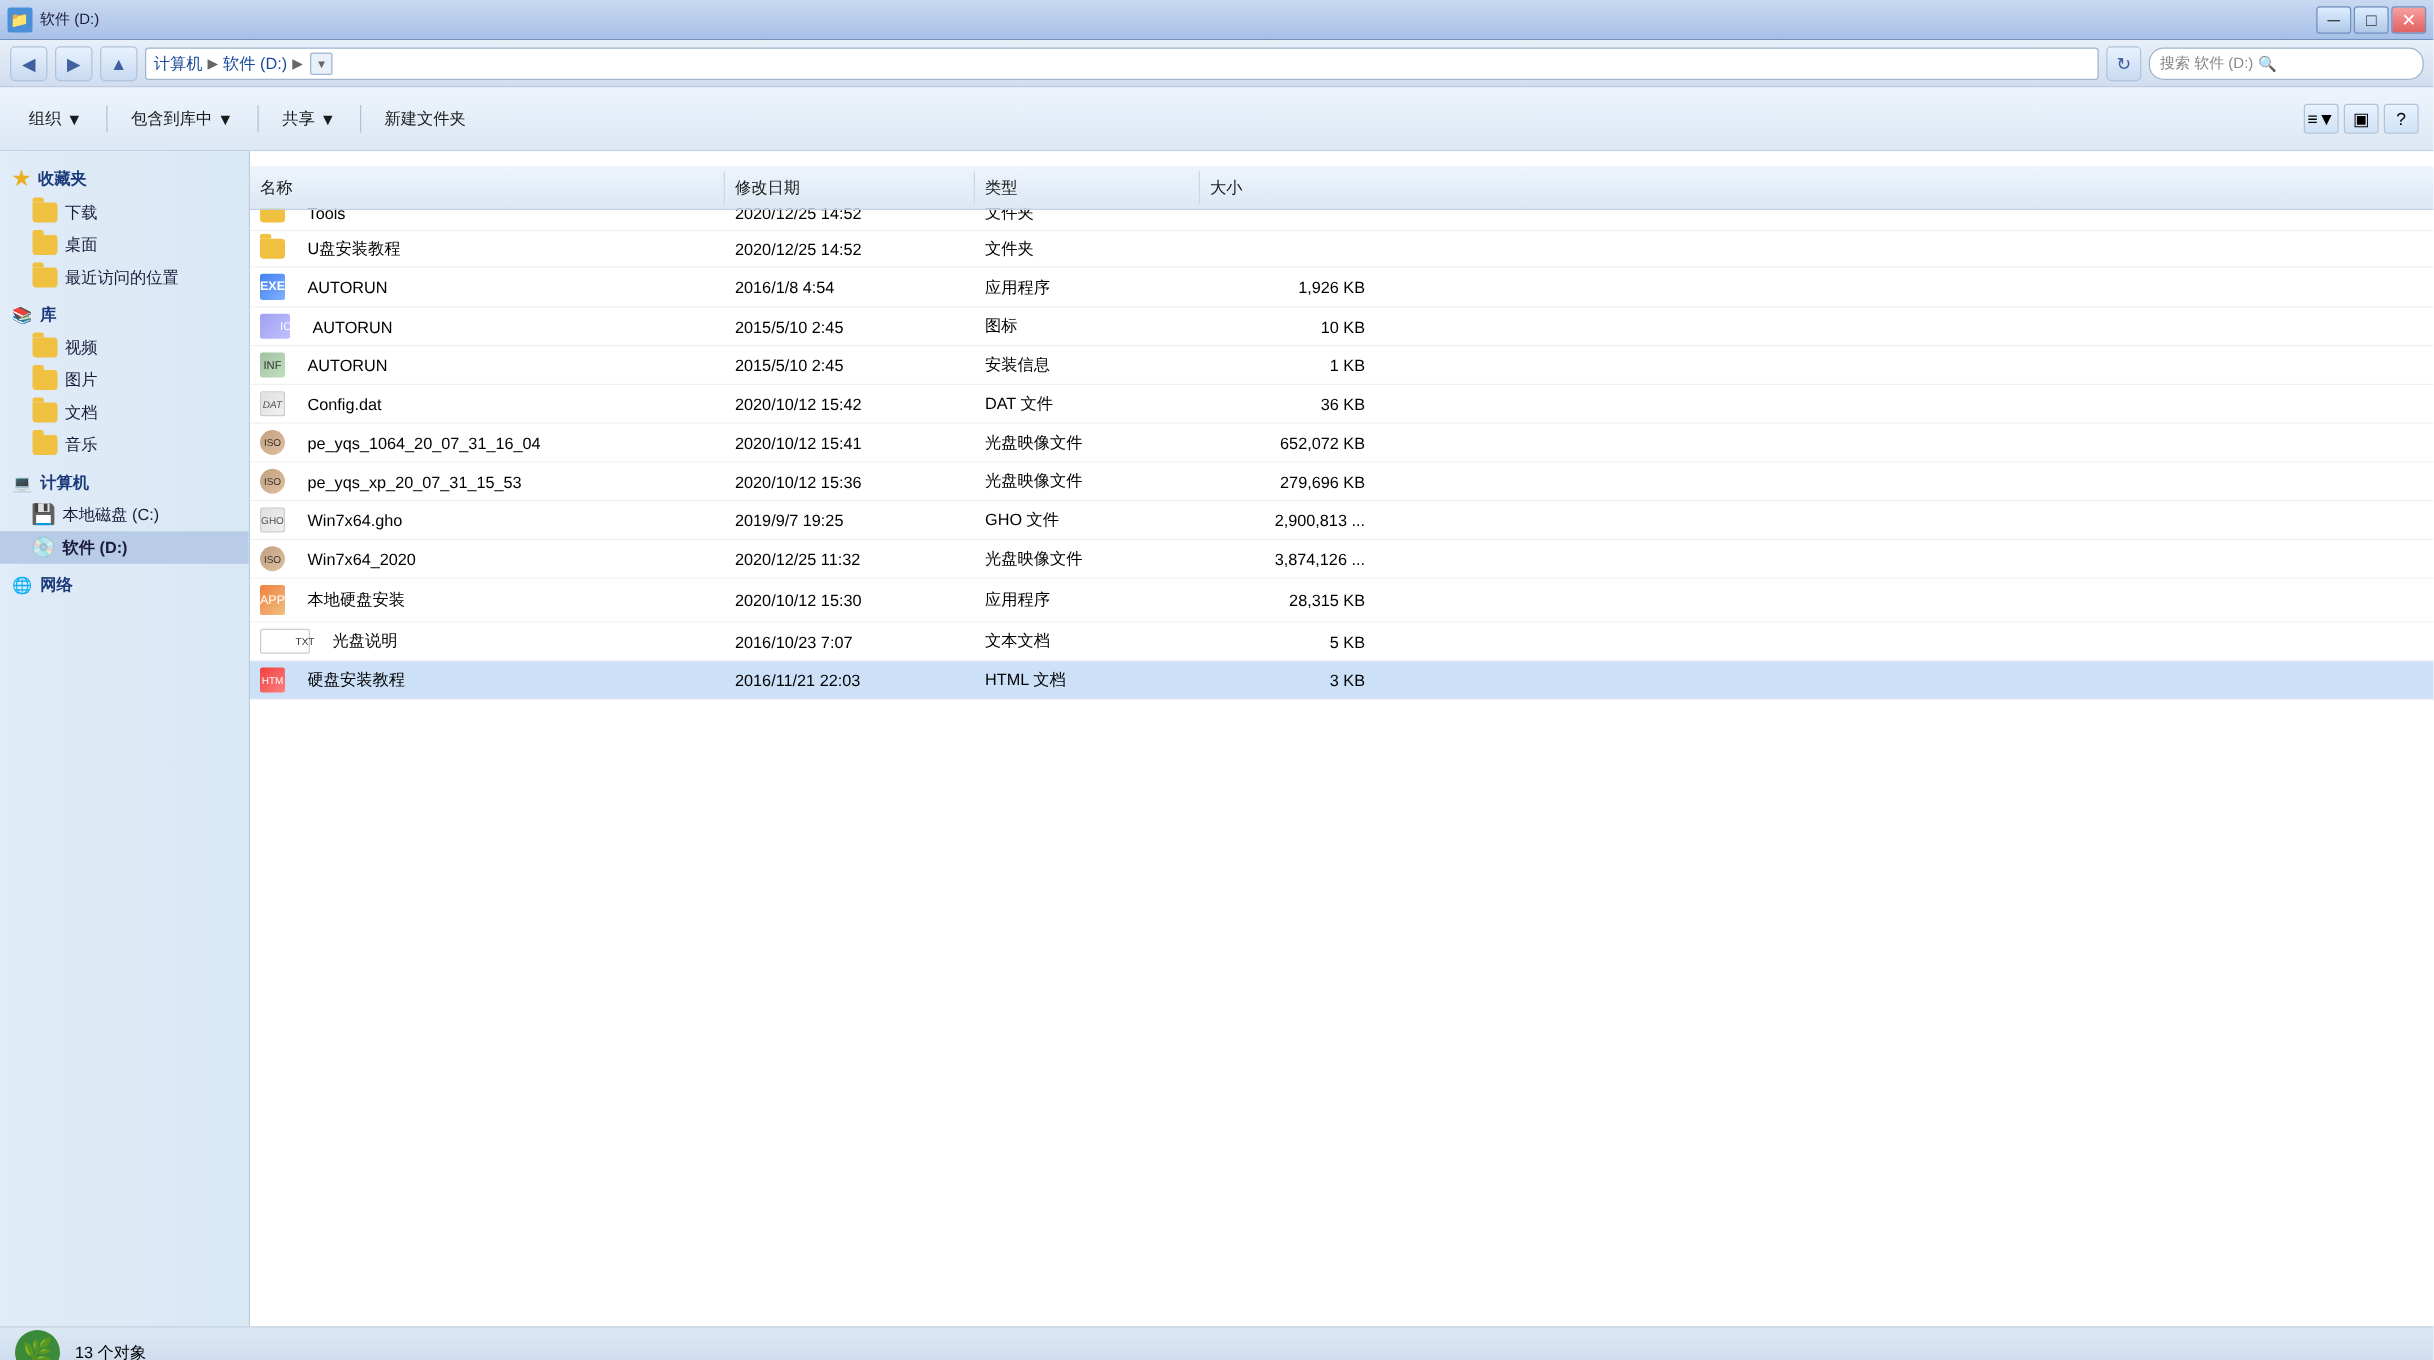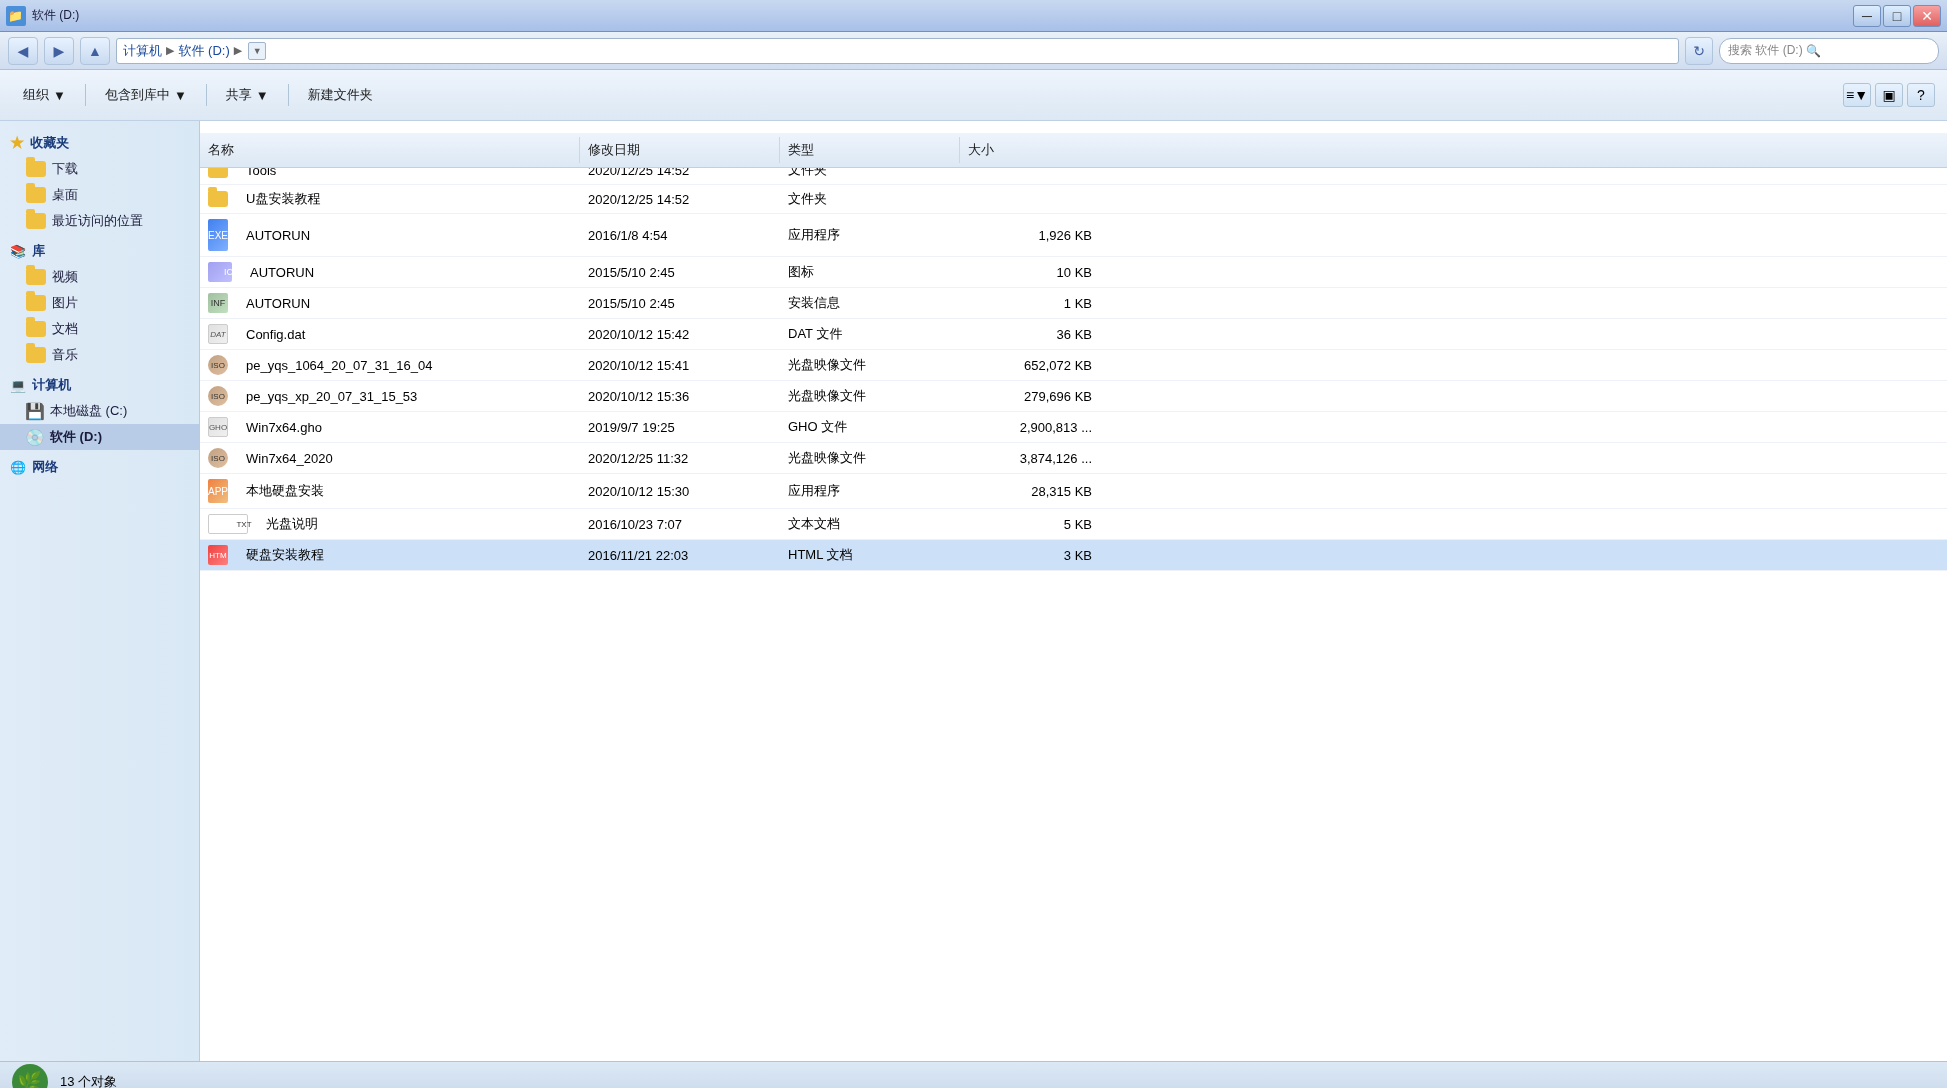--- a/index.html
+++ b/index.html
@@ -325,25 +325,25 @@
     }
     .icon-folder::before {
       content: '';
       position: absolute;
       top: -4px; left: 0;
       width: 9px; height: 4px;
       background: #f0c040;
       border-radius: 2px 2px 0 0;
     }
     .icon-exe {
-      width: 20px; height: 32px;
+      width: 20px; height: 21px;
       background: linear-gradient(135deg, #4080f0, #80b0ff);
       border-radius: 2px;
       display: flex; align-items: center; justify-content: center;
-      font-size: 10px; color: white; font-weight: normal;
+      font-size: 10px; color: white; font-weight: bold;
       flex-shrink: 0;
     }
     .icon-ico {
       width: 20px; height: 20px;
       background: linear-gradient(135deg, #a0a0f0, #c0c0ff);
       border-radius: 2px;
       display: flex; align-items: center; justify-content: center;
       font-size: 9px; color: white;
       flex-shrink: 0;
       padding-left: 24px;

